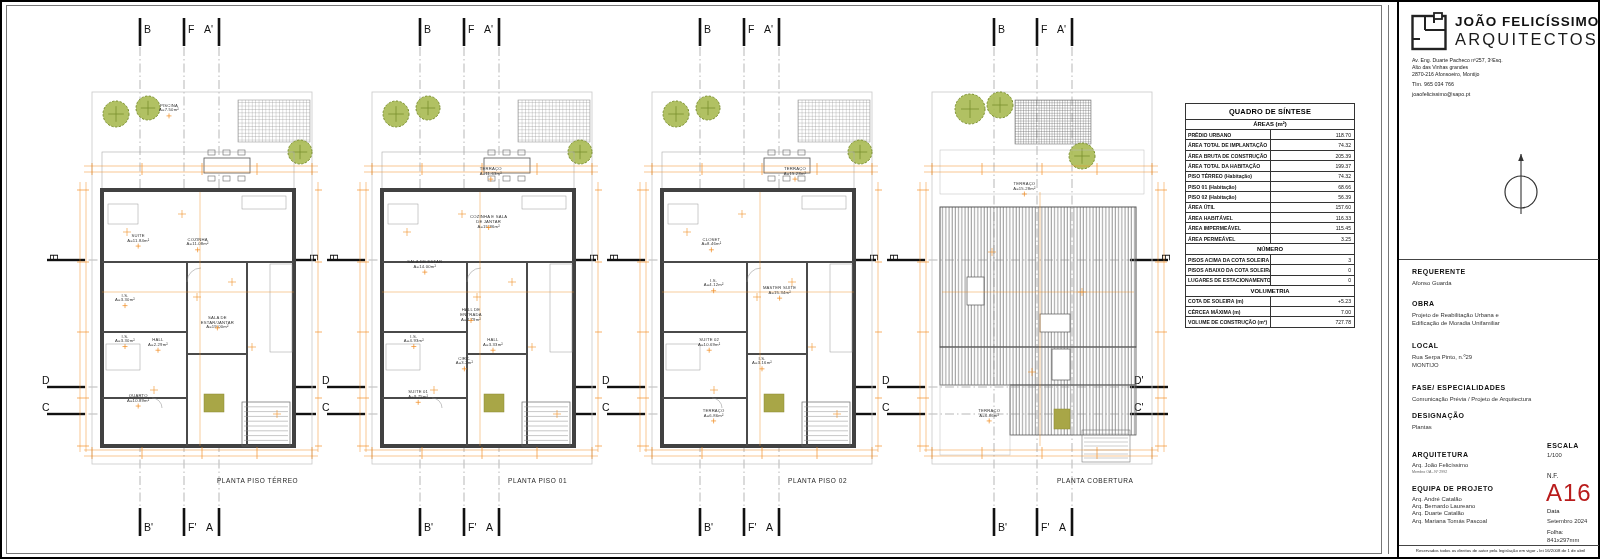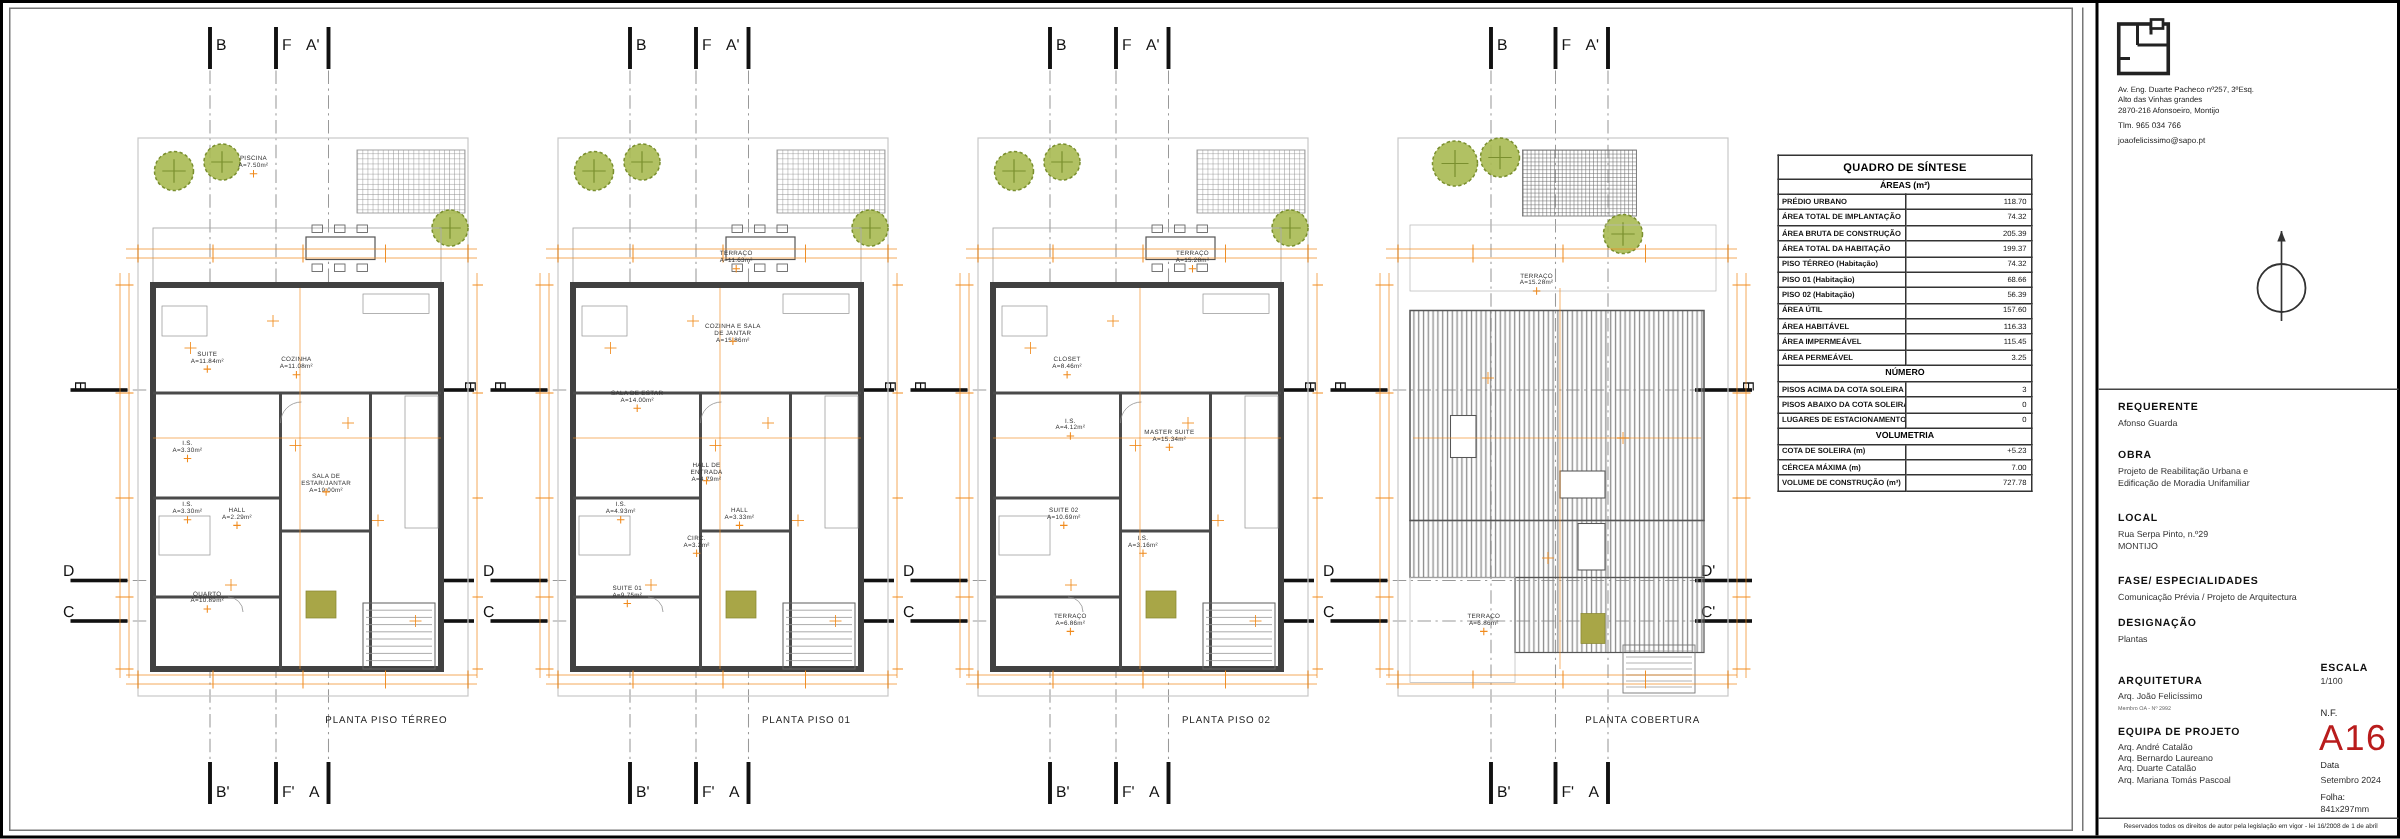--- a/index.html
+++ b/index.html
@@ -648,20 +648,24 @@
         </tbody>
     </table>
   </div>
 
   <div class="titleblock">
     <svg class="tb-abs" style="left:11px;top:10px" width="40" height="40" viewBox="0 0 40 40">
       <rect x="2.5" y="4" width="33" height="33" fill="none" stroke="#222" stroke-width="2.4"></rect>
       <path d="M15,4 V18 M15,18 H35.5 M2.5,27 H10 M24,4 V11" fill="none" stroke="#222" stroke-width="2"></path>
       <rect x="24" y="1" width="8" height="6" fill="#fff" stroke="#222" stroke-width="1.8"></rect>
     </svg>
+    <div class="tb-abs" style="left:56px;top:12px">
+      <div class="firm-bold">JOÃO FELICÍSSIMO</div>
+      <div class="firm-light">ARQUITECTOS</div>
+    </div>
     <div class="tb-abs addr" style="left:13px;top:55px" id="addr">
         <div>Av. Eng. Duarte Pacheco nº257, 3ºEsq.</div>
         <div>Alto das Vinhas grandes</div>
         <div>2870-216 Afonsoeiro, Montijo</div>
       </div>
     <div class="tb-abs contact" style="left:13px;top:79px">Tlm. 965 034 766</div>
     <div class="tb-abs contact" style="left:13px;top:89px">joaofelicissimo@sapo.pt</div>
 
     <svg class="tb-abs" style="left:92px;top:148px" width="60" height="72" viewBox="0 0 60 72">
       <line x1="30" y1="4" x2="30" y2="64" stroke="#333" stroke-width="1.1"></line>

